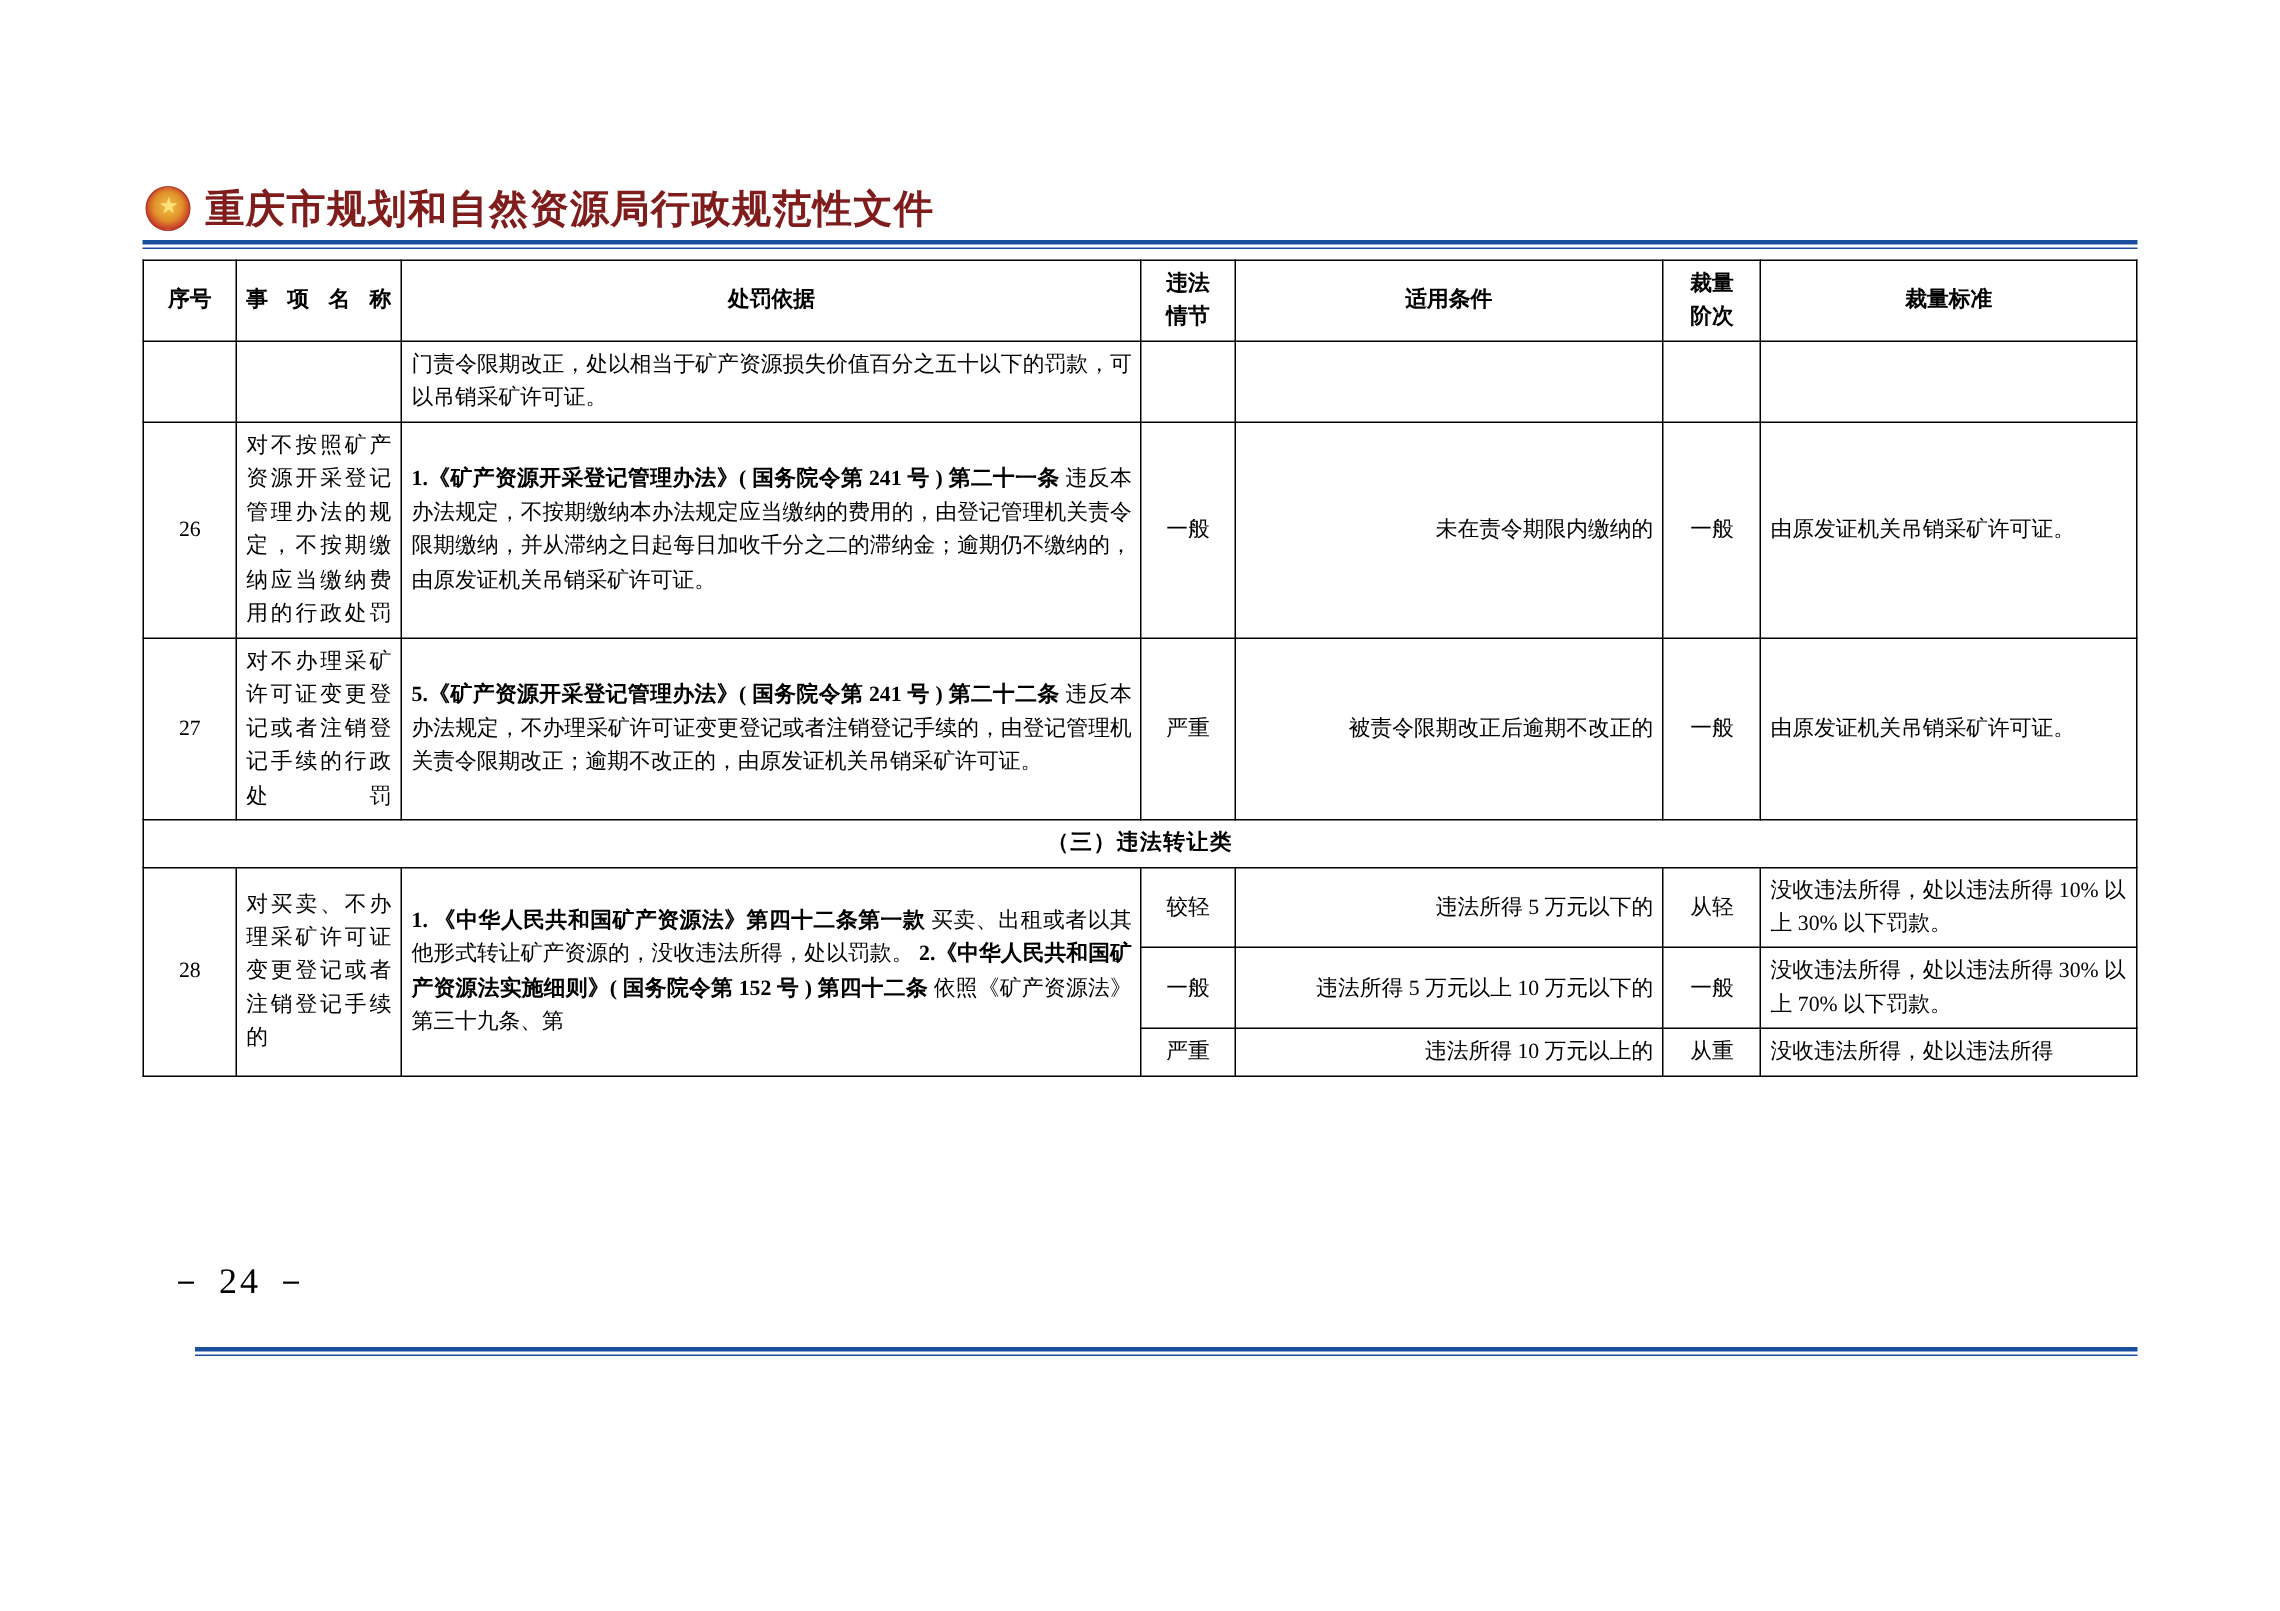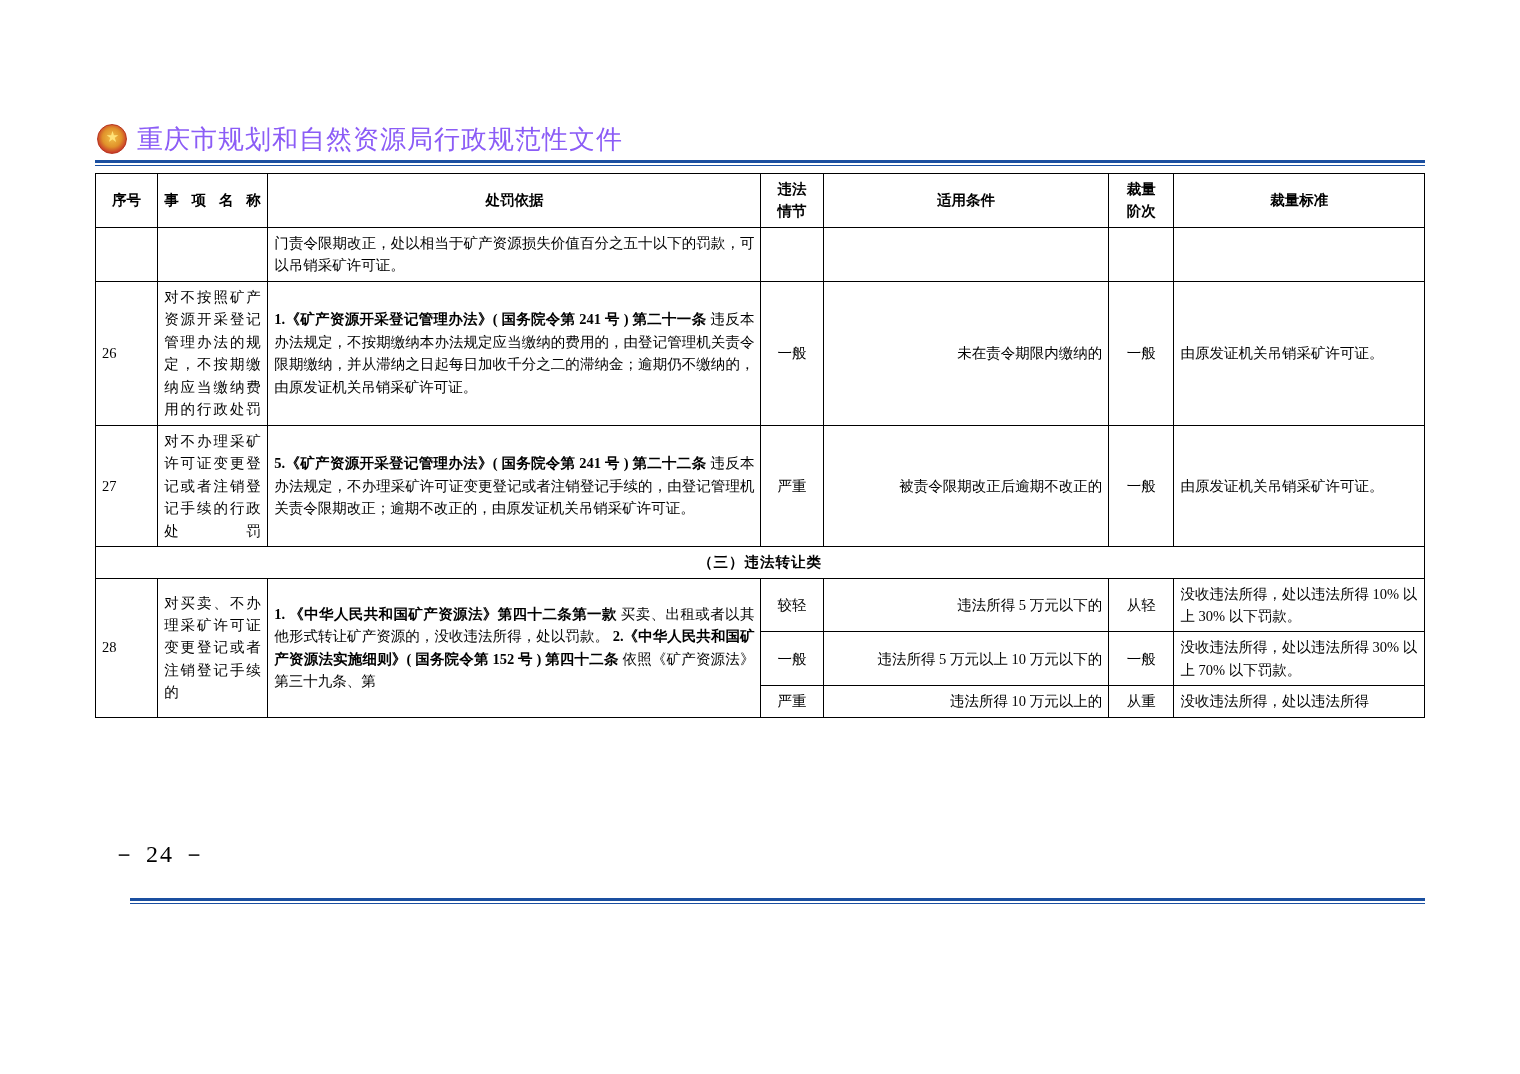--- a/index.html
+++ b/index.html
@@ -50,24 +50,24 @@
   }
   .emblem .star {
     position: absolute;
     left: 11px; top: 8px;
     color: #ffe27a;
     font-size: 13px;
     line-height: 13px;
   }
   .doc-header-title {
     font-family: "Liberation Sans", "DejaVu Sans", sans-serif;
-    font-weight: normal;
+    font-weight: bold;
     font-size: 26px;
     letter-spacing: 1px;
-    color: #8b5cf6;
+    color: #7f1d1d;
     white-space: nowrap;
   }
   .header-rule {
     position: absolute;
     left: 95px;
     top: 160px;
     width: 1330px;
     height: 3px;
     background: #1a4fa0;
   }
@@ -96,21 +96,21 @@
     font-size: 14.5px;
     line-height: 1.55;
   }
   th.hdr {
     text-align: center;
     font-weight: bold;
     font-size: 15px;
     font-family: "Liberation Serif", "DejaVu Serif", serif;
     padding: 7px 4px;
   }
-  .c-seq   { width: 62px;  }
+  .c-seq   { width: 62px;  text-align: center; }
   .c-item  { width: 110px; text-align: justify; text-align-last: justify; letter-spacing: 0.5px;}
   .c-basis { width: 492px; text-align: justify; }
   .c-sev   { width: 62px;  text-align: center; }
   .c-cond  { width: 285px; text-align: right; }
   .c-level { width: 65px;  text-align: center; }
   .c-std   { width: 250px; text-align: left; }
 
   .basis-strong { font-weight: bold; font-family: Liberation Serif, serif; }
   .section-row td {
     text-align: center;

